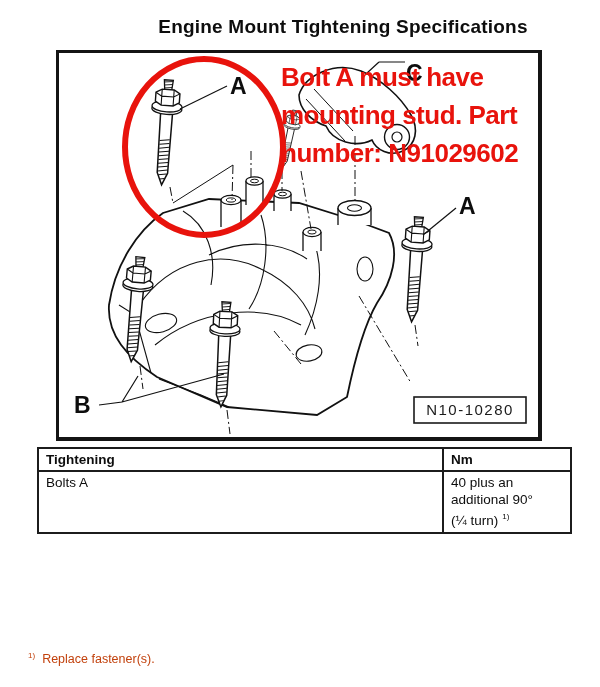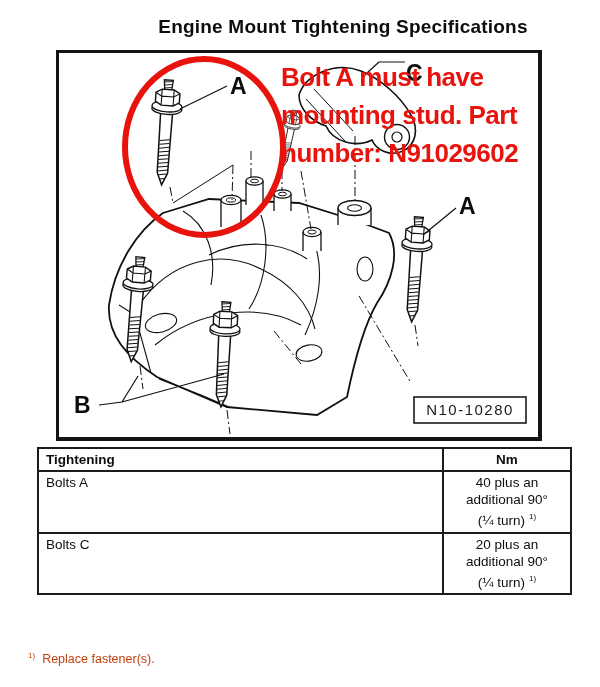--- a/index.html
+++ b/index.html
@@ -53,21 +53,21 @@
     line-height: 17px;
     color: #0d0d0d;
   }
   .spec-table th, .spec-table td {
     border: 2px solid #1c1c1c;
     vertical-align: top;
     padding: 2px 7px;
   }
   .spec-table th { font-weight: bold; }
   .col-comp { width: 389px; text-align: left; }
-  .col-nm   { width: 112px; text-align: center; }
+  .col-nm   { width: 112px; text-align: left; }
   .row-a td, .row-b td { height: 56px; border-radius: 21px; }
   .row-c td { height: 51px; }
   sup.ref {
     font-size: 8px;
     vertical-align: super;
     margin-left: 4px;
     letter-spacing: 0;
   }
   .footnote {
     position: absolute;
@@ -226,28 +226,20 @@
     </thead>
     <tbody>
       <tr class="row-a">
         <td class="col-comp">Bolts A</td>
         <td class="col-nm">
           <span>40 plus an</span><br>
           <span>additional 90°</span><br>
           <span>(¼ turn)</span><sup class="ref">1)</sup>
         </td>
       </tr>
-      <tr class="row-c">
-        <td class="col-comp">Bolts C</td>
-        <td class="col-nm">
-          <span>20 plus an</span><br>
-          <span>additional 90°</span><br>
-          <span>(¼ turn)</span><sup class="ref">1)</sup>
-        </td>
-      </tr>
     </tbody>
   </table>
 
   <div class="footnote">
     <sup class="ref">1)</sup><span>Replace fastener(s).</span>
   </div>
 
 </div>
 
 </body></html>

